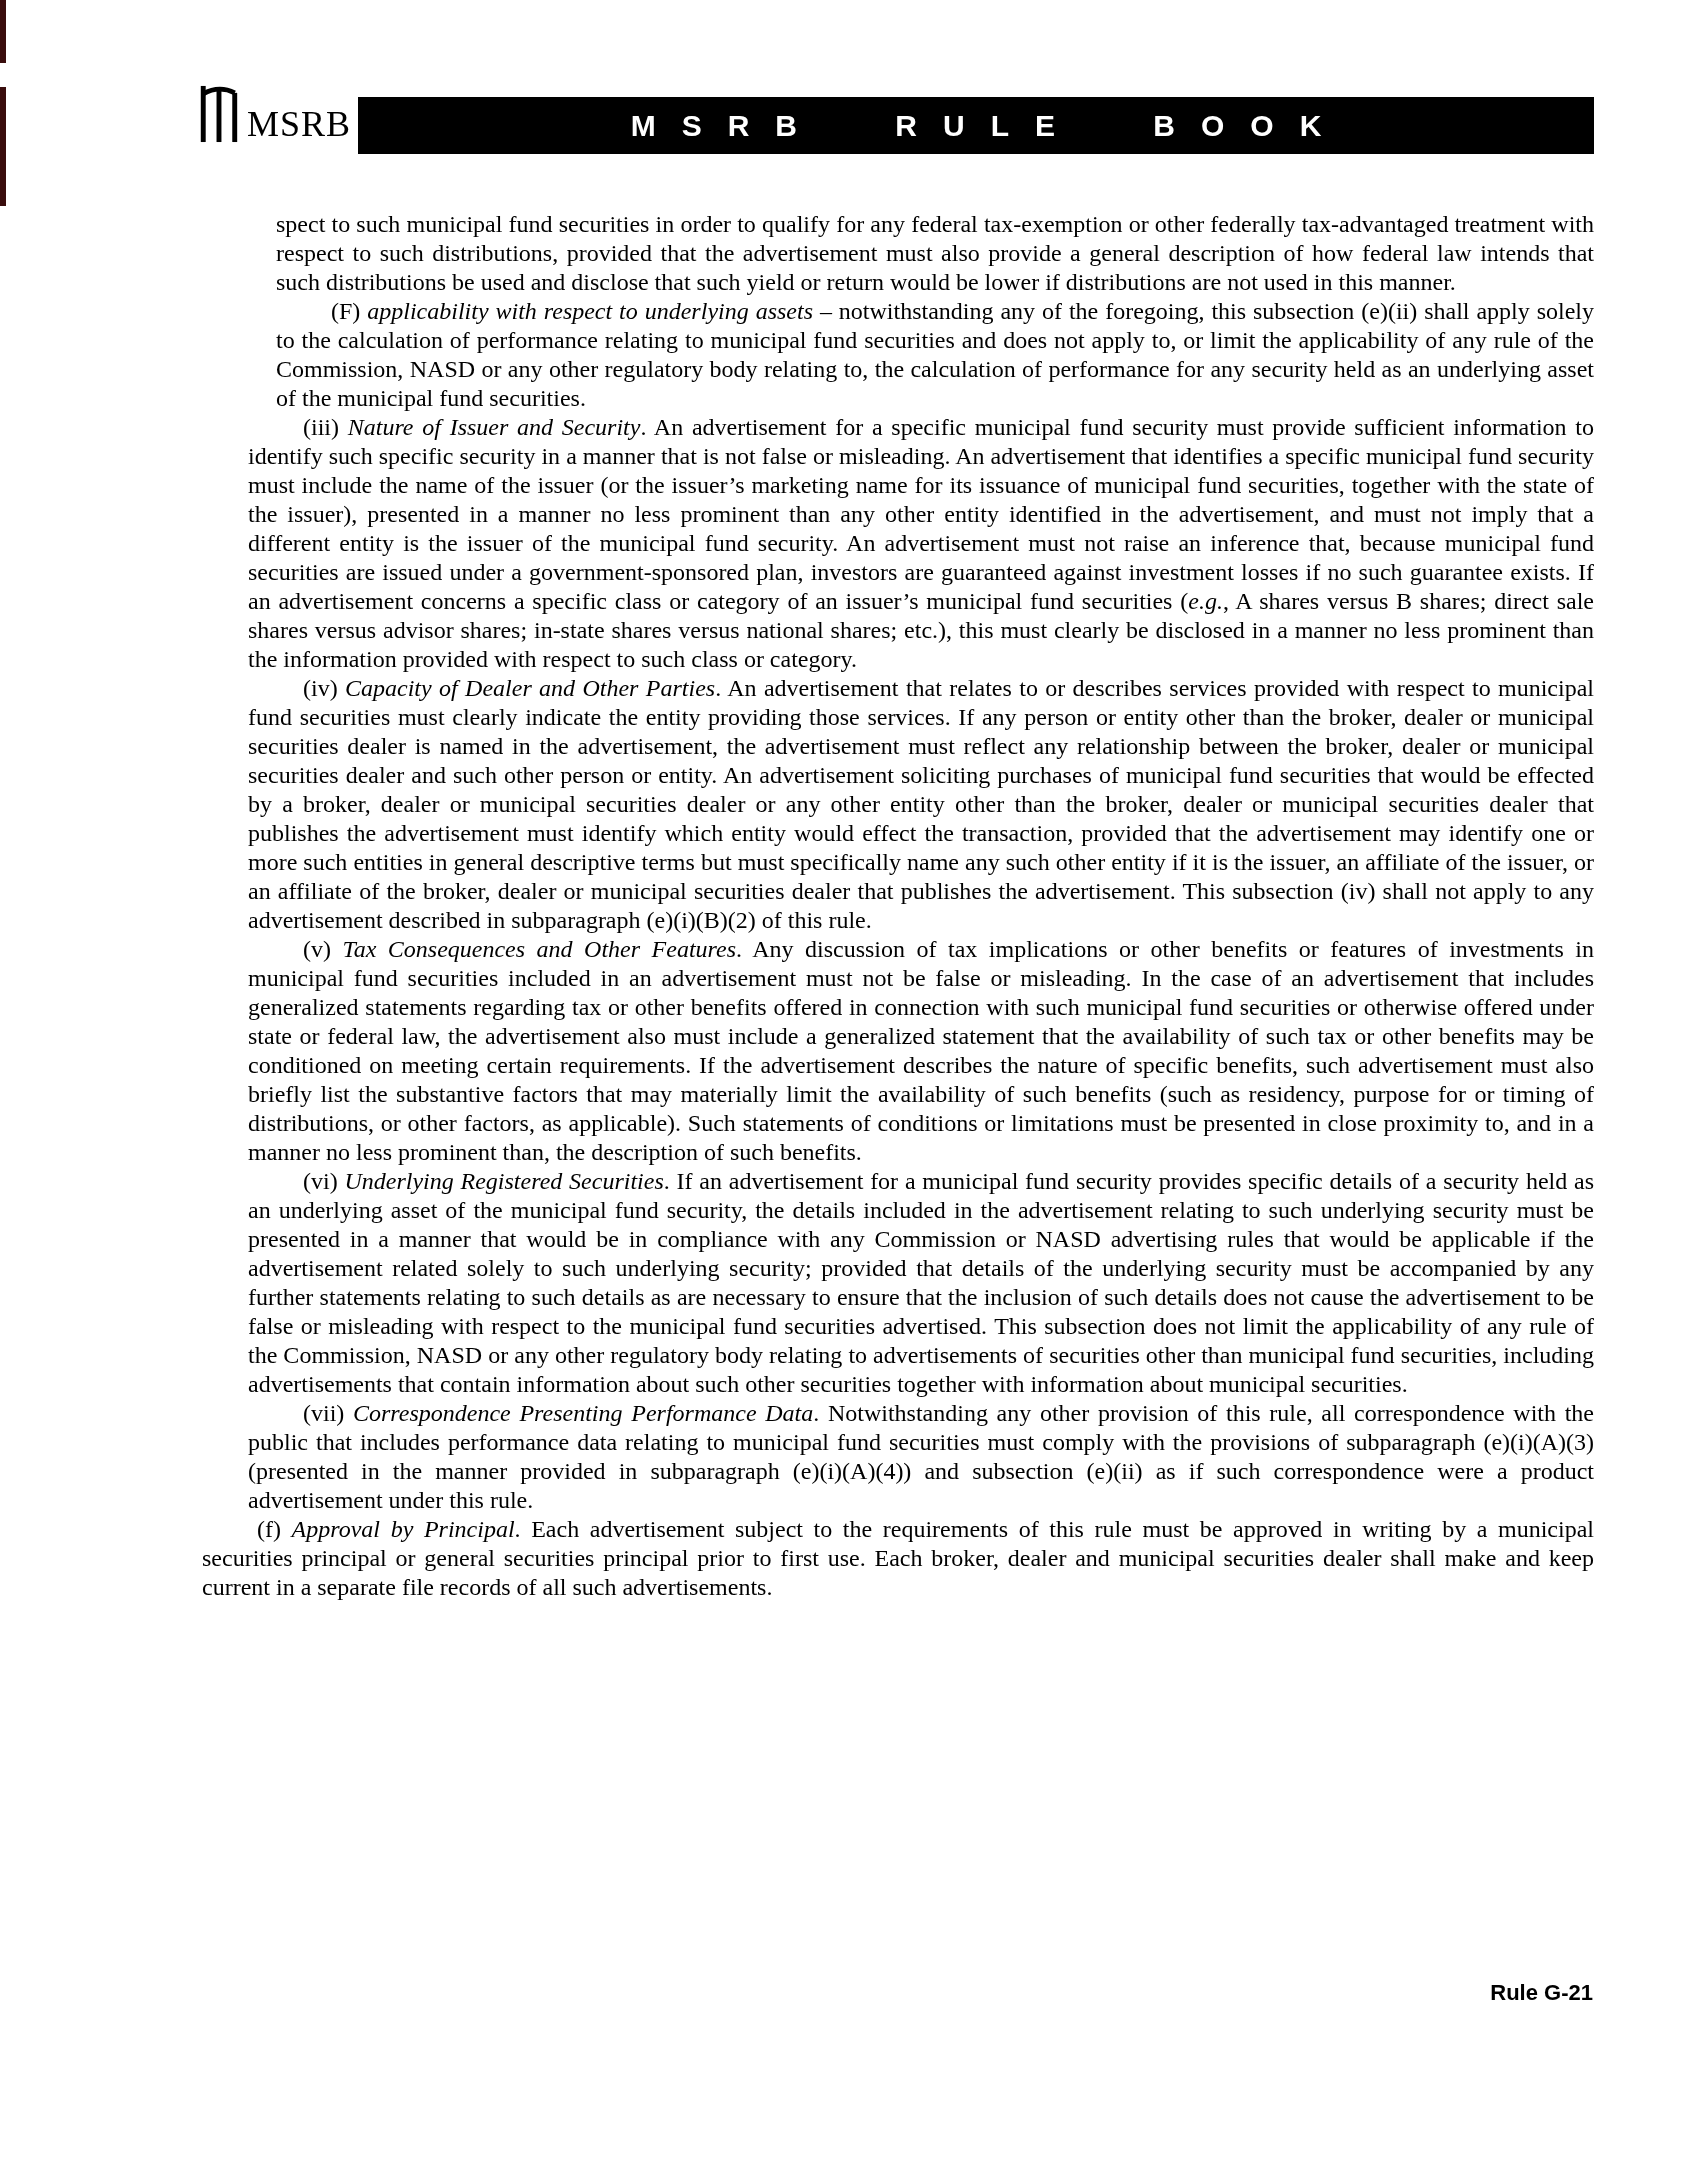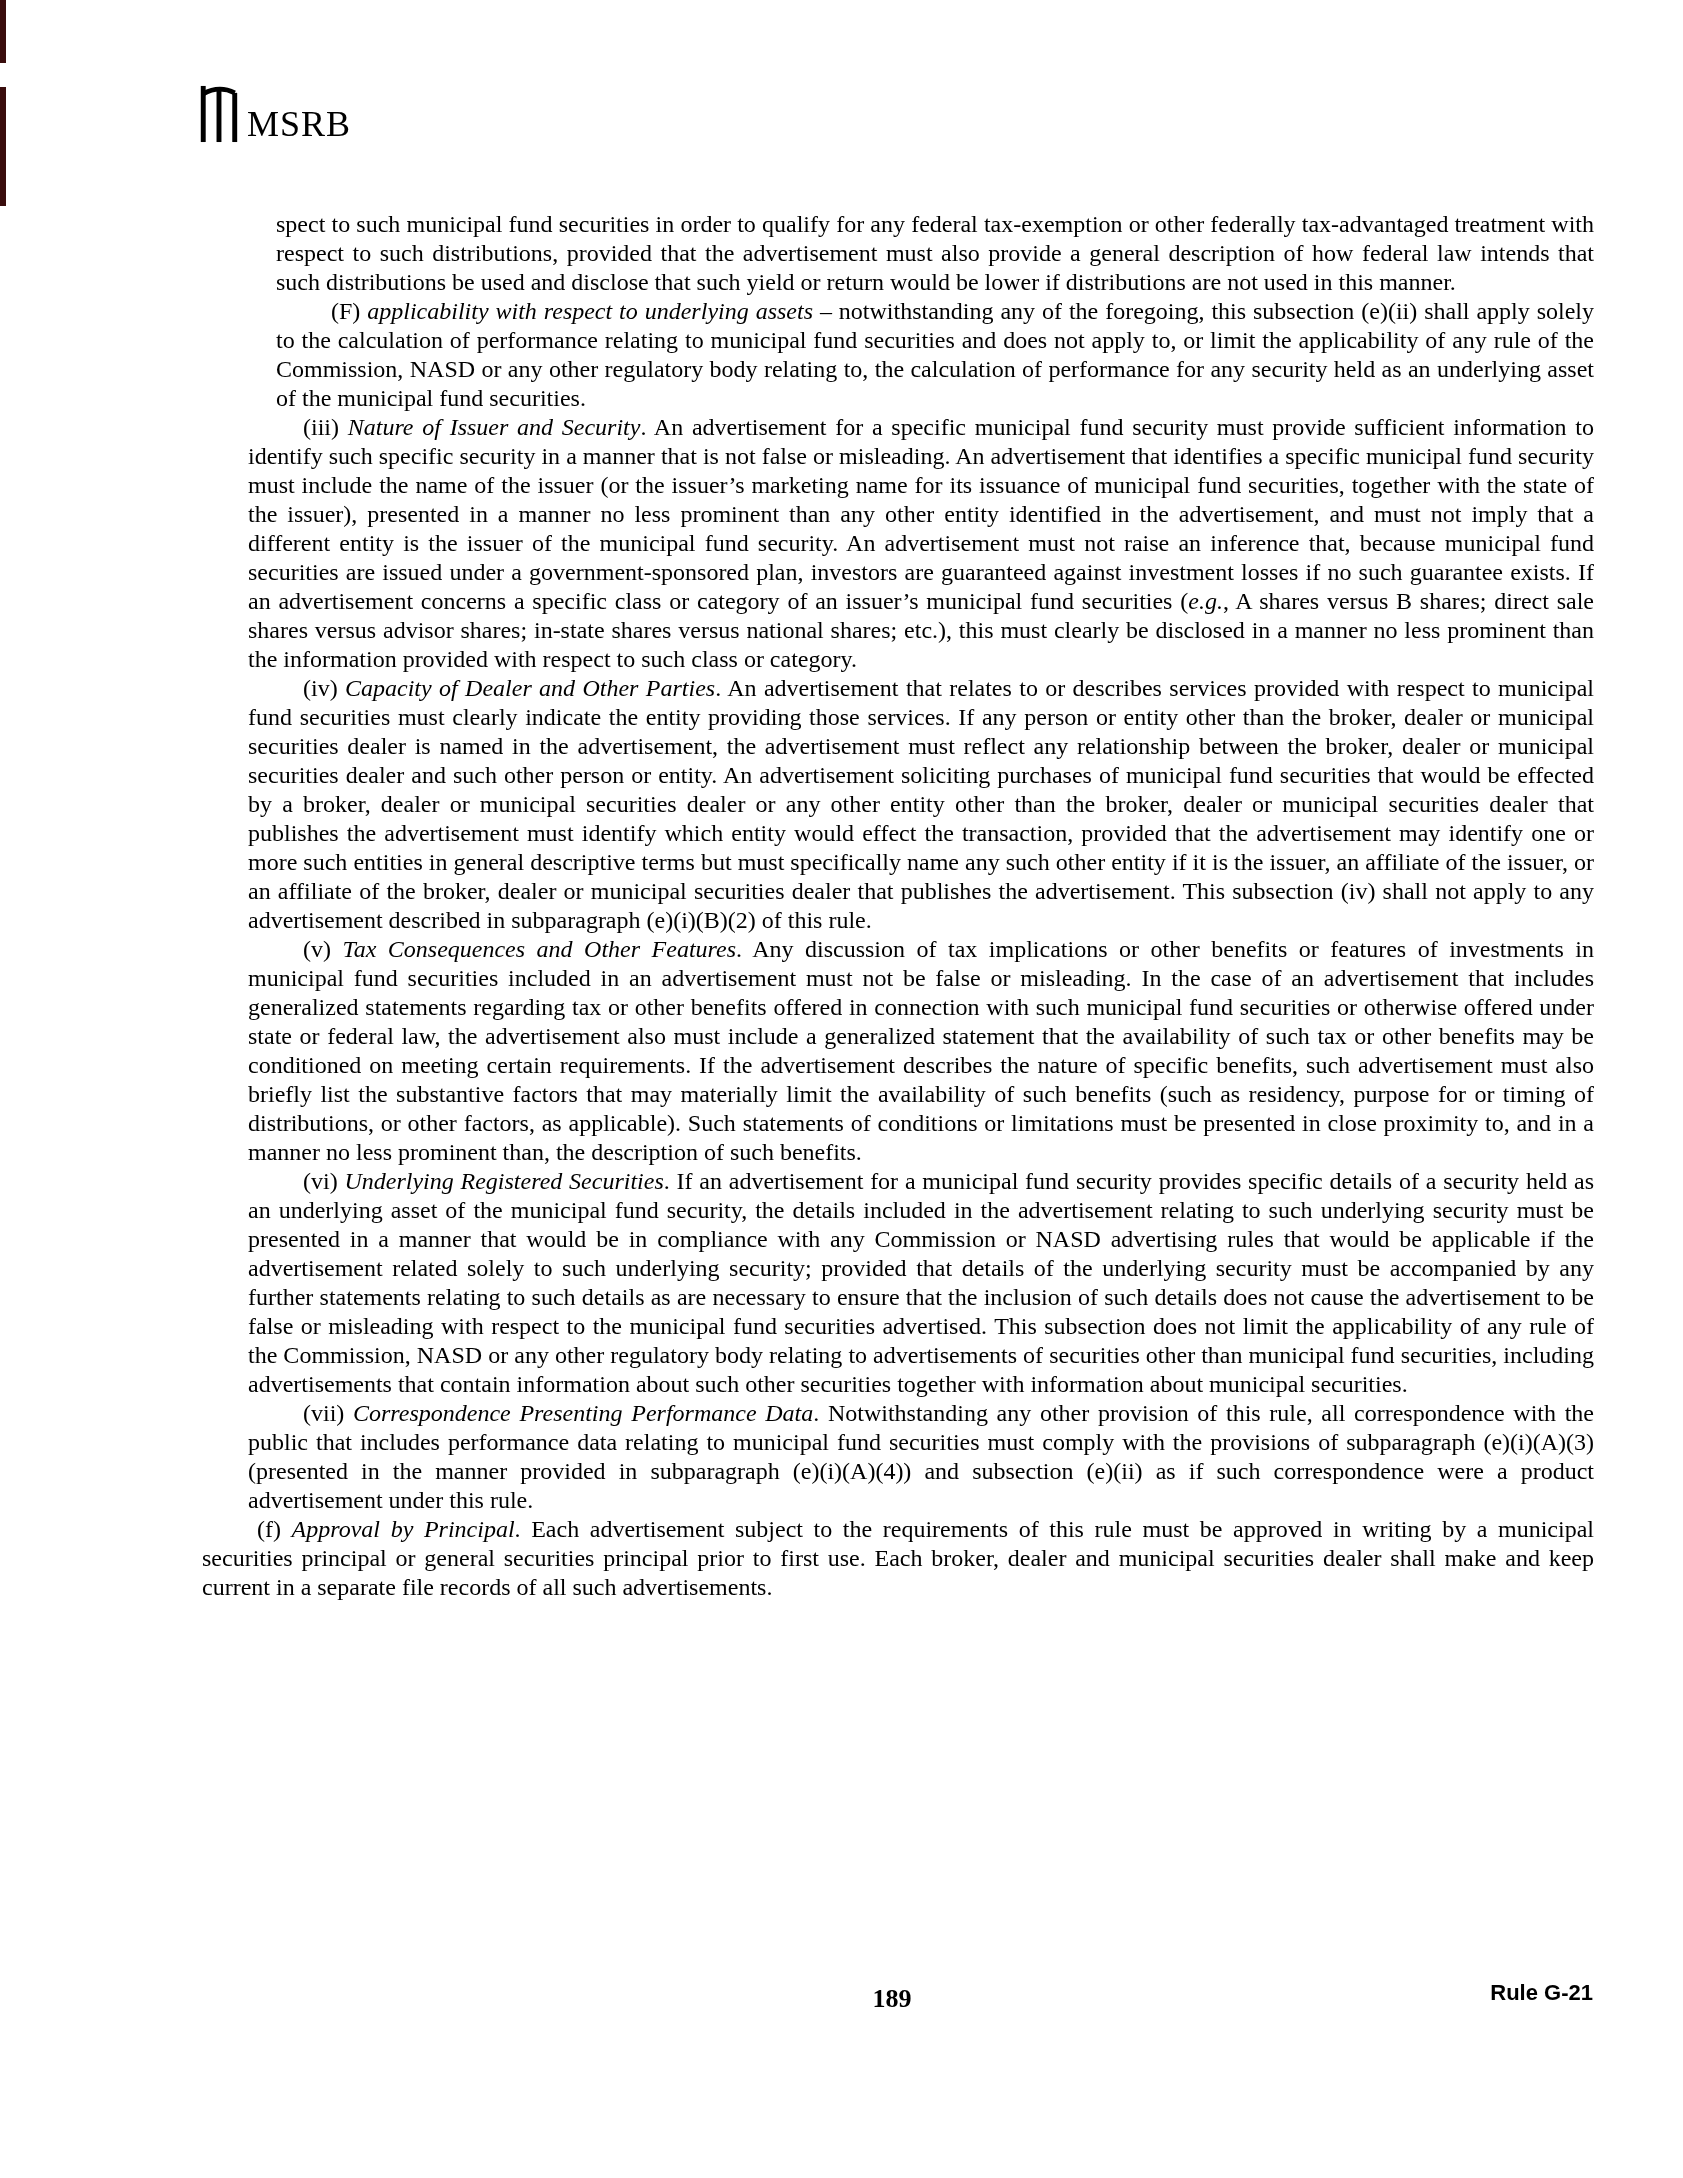--- a/index.html
+++ b/index.html
@@ -86,31 +86,33 @@
   <div class="logo">
     <svg width="50" height="61" viewBox="0 0 50 62" aria-hidden="true">
       <line x1="10" y1="3" x2="10" y2="60" stroke="#000" stroke-width="5"></line>
       <path d="M10 11 Q26 2 42 10" fill="none" stroke="#000" stroke-width="5"></path>
       <line x1="26" y1="7" x2="26" y2="60" stroke="#000" stroke-width="5"></line>
       <line x1="42" y1="10" x2="42" y2="60" stroke="#000" stroke-width="5"></line>
     </svg>
     <span class="logo-text">MSRB</span>
   </div>
 
+  <div class="bar">
+    <span class="bar-title">MSRB RULE BOOK</span>
+  </div>
 
   <main class="content">
     <div id="paragraphs">
         <p class="para lv2"><span>spect to such municipal fund securities in order to qualify for any federal tax-exemption or other federally tax-advantaged treatment with respect to such distributions, provided that the advertisement must also provide a general description of how federal law intends that such distributions be used and disclose that such yield or return would be lower if distributions are not used in this manner.</span></p>
         <p class="para lv2 fli"><span>(F) </span><span class="it">applicability with respect to underlying assets</span><span> – notwithstanding any of the foregoing, this subsection (e)(ii) shall apply solely to the calculation of performance relating to municipal fund securities and does not apply to, or limit the applicability of any rule of the Commission, NASD or any other regulatory body relating to, the calculation of performance for any security held as an underlying asset of the municipal fund securities.</span></p>
         <p class="para lv1 fli"><span>(iii) </span><span class="it">Nature of Issuer and Security</span><span>. An advertisement for a specific municipal fund security must provide sufficient information to identify such specific security in a manner that is not false or misleading. An advertisement that identifies a specific municipal fund security must include the name of the issuer (or the issuer’s marketing name for its issuance of municipal fund securities, together with the state of the issuer), presented in a manner no less prominent than any other entity identified in the advertisement, and must not imply that a different entity is the issuer of the municipal fund security. An advertisement must not raise an inference that, because municipal fund securities are issued under a government-sponsored plan, investors are guaranteed against investment losses if no such guarantee exists. If an advertisement concerns a specific class or category of an issuer’s municipal fund securities (</span><span class="it">e.g.</span><span>, A shares versus B shares; direct sale shares versus advisor shares; in-state shares versus national shares; etc.), this must clearly be disclosed in a manner no less prominent than the information provided with respect to such class or category.</span></p>
         <p class="para lv1 fli"><span>(iv) </span><span class="it">Capacity of Dealer and Other Parties</span><span>. An advertisement that relates to or describes services provided with respect to municipal fund securities must clearly indicate the entity providing those services. If any person or entity other than the broker, dealer or municipal securities dealer is named in the advertisement, the advertisement must reflect any relationship between the broker, dealer or municipal securities dealer and such other person or entity. An advertisement soliciting purchases of municipal fund securities that would be effected by a broker, dealer or municipal securities dealer or any other entity other than the broker, dealer or municipal securities dealer that publishes the advertisement must identify which entity would effect the transaction, provided that the advertisement may identify one or more such entities in general descriptive terms but must specifically name any such other entity if it is the issuer, an affiliate of the issuer, or an affiliate of the broker, dealer or municipal securities dealer that publishes the advertisement. This subsection (iv) shall not apply to any advertisement described in subparagraph (e)(i)(B)(2) of this rule.</span></p>
         <p class="para lv1 fli"><span>(v) </span><span class="it">Tax Consequences and Other Features</span><span>. Any discussion of tax implications or other benefits or features of investments in municipal fund securities included in an advertisement must not be false or misleading. In the case of an advertisement that includes generalized statements regarding tax or other benefits offered in connection with such municipal fund securities or otherwise offered under state or federal law, the advertisement also must include a generalized statement that the availability of such tax or other benefits may be conditioned on meeting certain requirements. If the advertisement describes the nature of specific benefits, such advertisement must also briefly list the substantive factors that may materially limit the availability of such benefits (such as residency, purpose for or timing of distributions, or other factors, as applicable). Such statements of conditions or limitations must be presented in close proximity to, and in a manner no less prominent than, the description of such benefits.</span></p>
         <p class="para lv1 fli"><span>(vi) </span><span class="it">Underlying Registered Securities</span><span>. If an advertisement for a municipal fund security provides specific details of a security held as an underlying asset of the municipal fund security, the details included in the advertisement relating to such underlying security must be presented in a manner that would be in compliance with any Commission or NASD advertising rules that would be applicable if the advertisement related solely to such underlying security; provided that details of the underlying security must be accompanied by any further statements relating to such details as are necessary to ensure that the inclusion of such details does not cause the advertisement to be false or misleading with respect to the municipal fund securities advertised. This subsection does not limit the applicability of any rule of the Commission, NASD or any other regulatory body relating to advertisements of securities other than municipal fund securities, including advertisements that contain information about such other securities together with information about municipal securities.</span></p>
         <p class="para lv1 fli"><span>(vii) </span><span class="it">Correspondence Presenting Performance Data</span><span>. Notwithstanding any other provision of this rule, all correspondence with the public that includes performance data relating to municipal fund securities must comply with the provisions of subparagraph (e)(i)(A)(3) (presented in the manner provided in subparagraph (e)(i)(A)(4)) and subsection (e)(ii) as if such correspondence were a product advertisement under this rule.</span></p>
         <p class="para lv0 fli"><span>(f) </span><span class="it">Approval by Principal</span><span>. Each advertisement subject to the requirements of this rule must be approved in writing by a municipal securities principal or general securities principal prior to first use. Each broker, dealer and municipal securities dealer shall make and keep current in a separate file records of all such advertisements.</span></p>
       </div>
   </main>
 
-  <div class="page-number">189</div>
   <div class="rule-label">Rule G-21</div>
 
 </div>
 
 
 </body></html>

